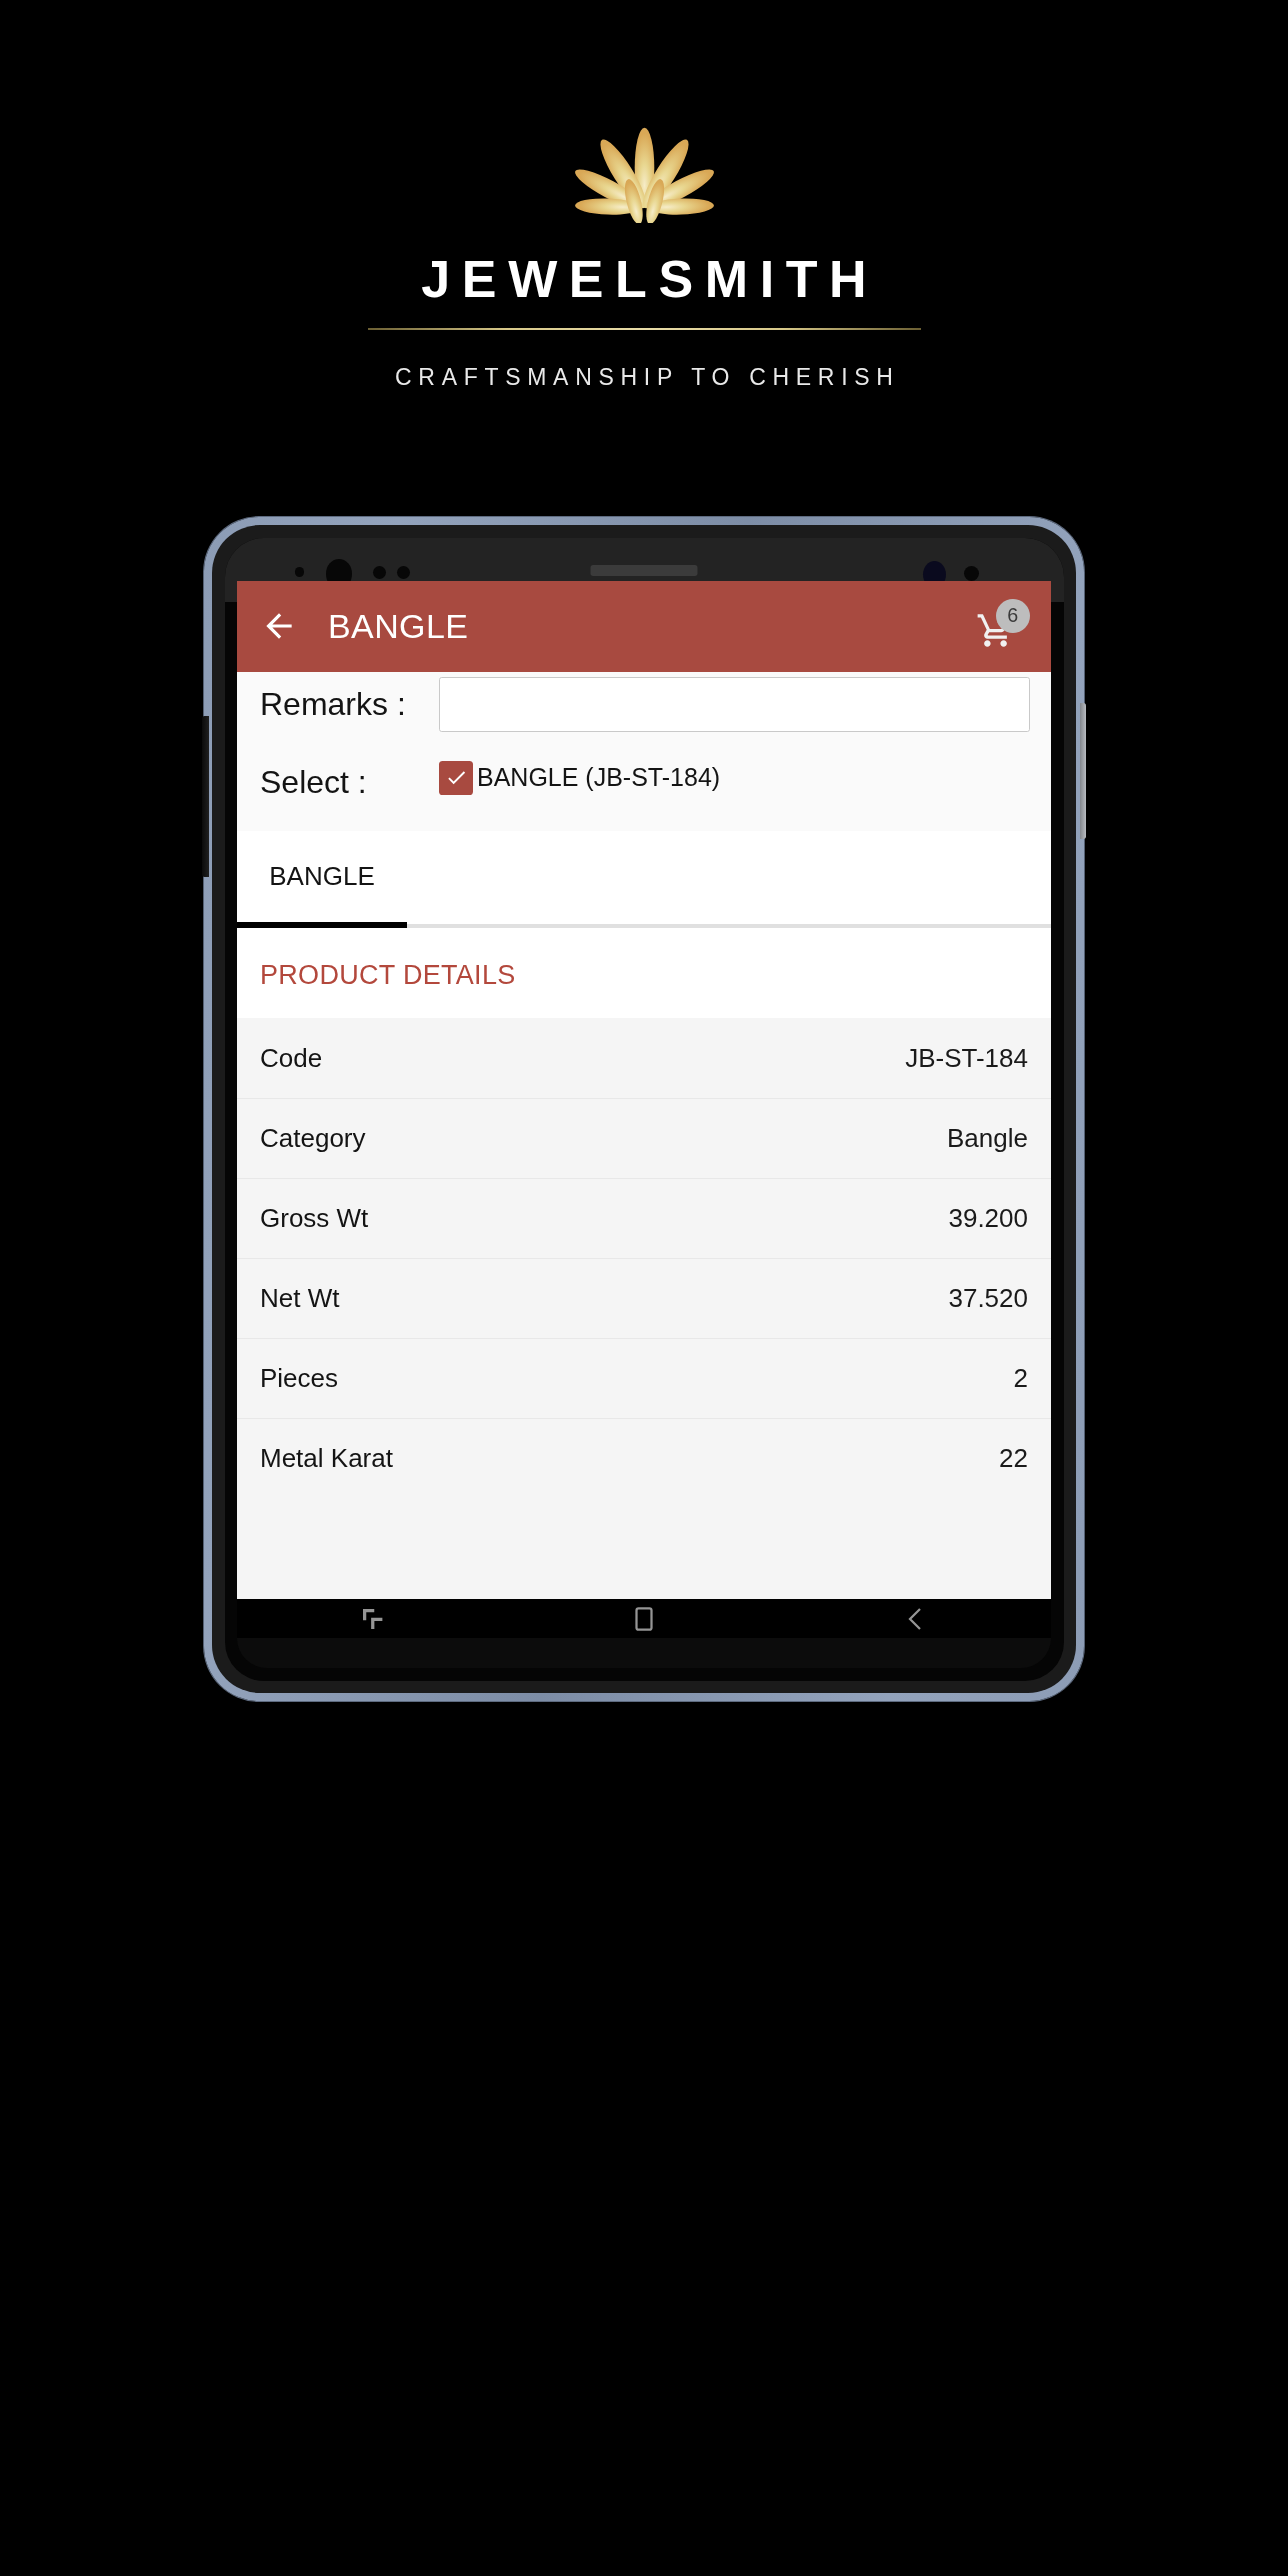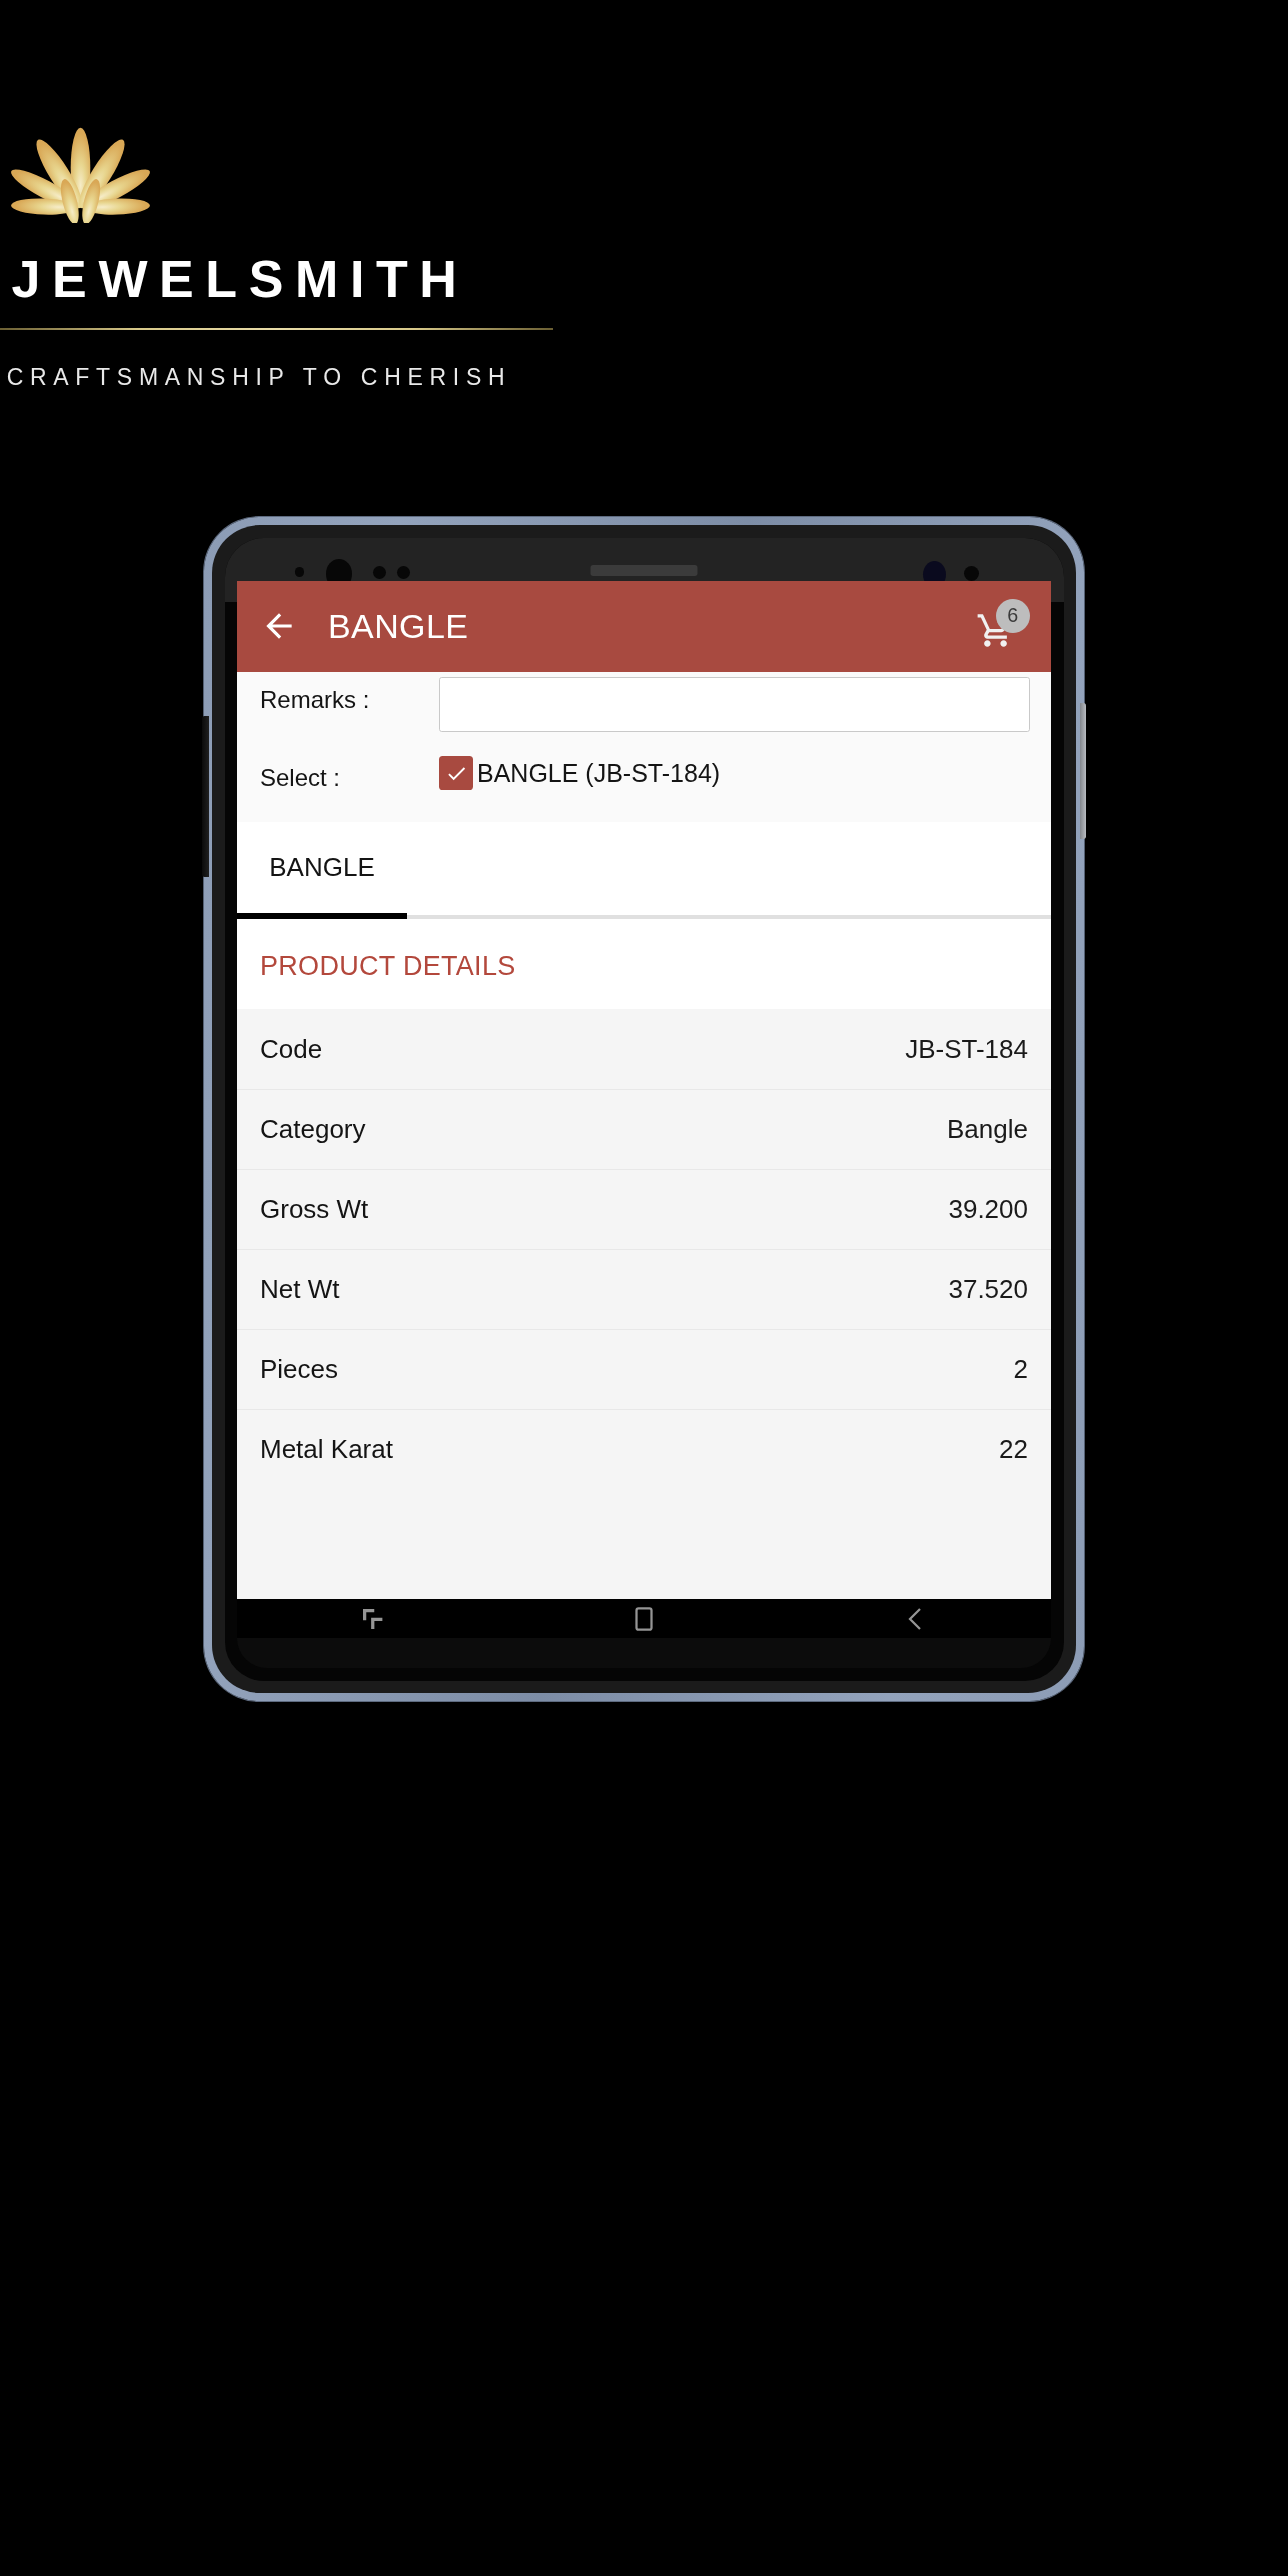--- a/index.html
+++ b/index.html
@@ -6,21 +6,21 @@
   html, body {
     width:1288px; height:2576px;
     background:#000;
     font-family:"Liberation Sans", sans-serif;
     overflow:hidden;
   }
 
   
   .brand {
     position:absolute; left:0; top:0; width:1288px; height:501px;
-    display:flex; flex-direction:column; 
+    display:flex; flex-direction:column; align-items:center;
     padding-top:125px;
   }
   .logo-mark { width:161px; height:98px; display:block; }
   .brand-name {
     margin-top:30px;
     color:#ffffff;
     font-size:52px;
     font-weight:bold;
     letter-spacing:11.6px;
     text-indent:11.6px;
@@ -114,21 +114,21 @@
     background:#bdbdbd; color:#3b3b3b;
     font-size:19.7px; display:flex; align-items:center; justify-content:center;
   }
 
   
   .form-area { background:#fafafa; padding:0 0 12.5px 0; }
   .row-remarks {
     display:flex; align-items:flex-start;
     padding:5.4px 21.5px 0 23px;
   }
-  .row-label { font-size:24px; color:#141414; padding-top:9px; width:179px; flex:0 0 auto; }
+  .row-label { font-size:32px; color:#141414; padding-top:9px; width:179px; flex:0 0 auto; }
   .remarks-input {
     flex:1 1 auto; height:55px;
     background:#ffffff;
     border:1.8px solid #c9c9c9;
     border-radius:2.7px;
     font-size:23px;
     padding:0 10.7px;
     color:#141414;
     outline:none;
     font-family:"Liberation Sans", sans-serif;

